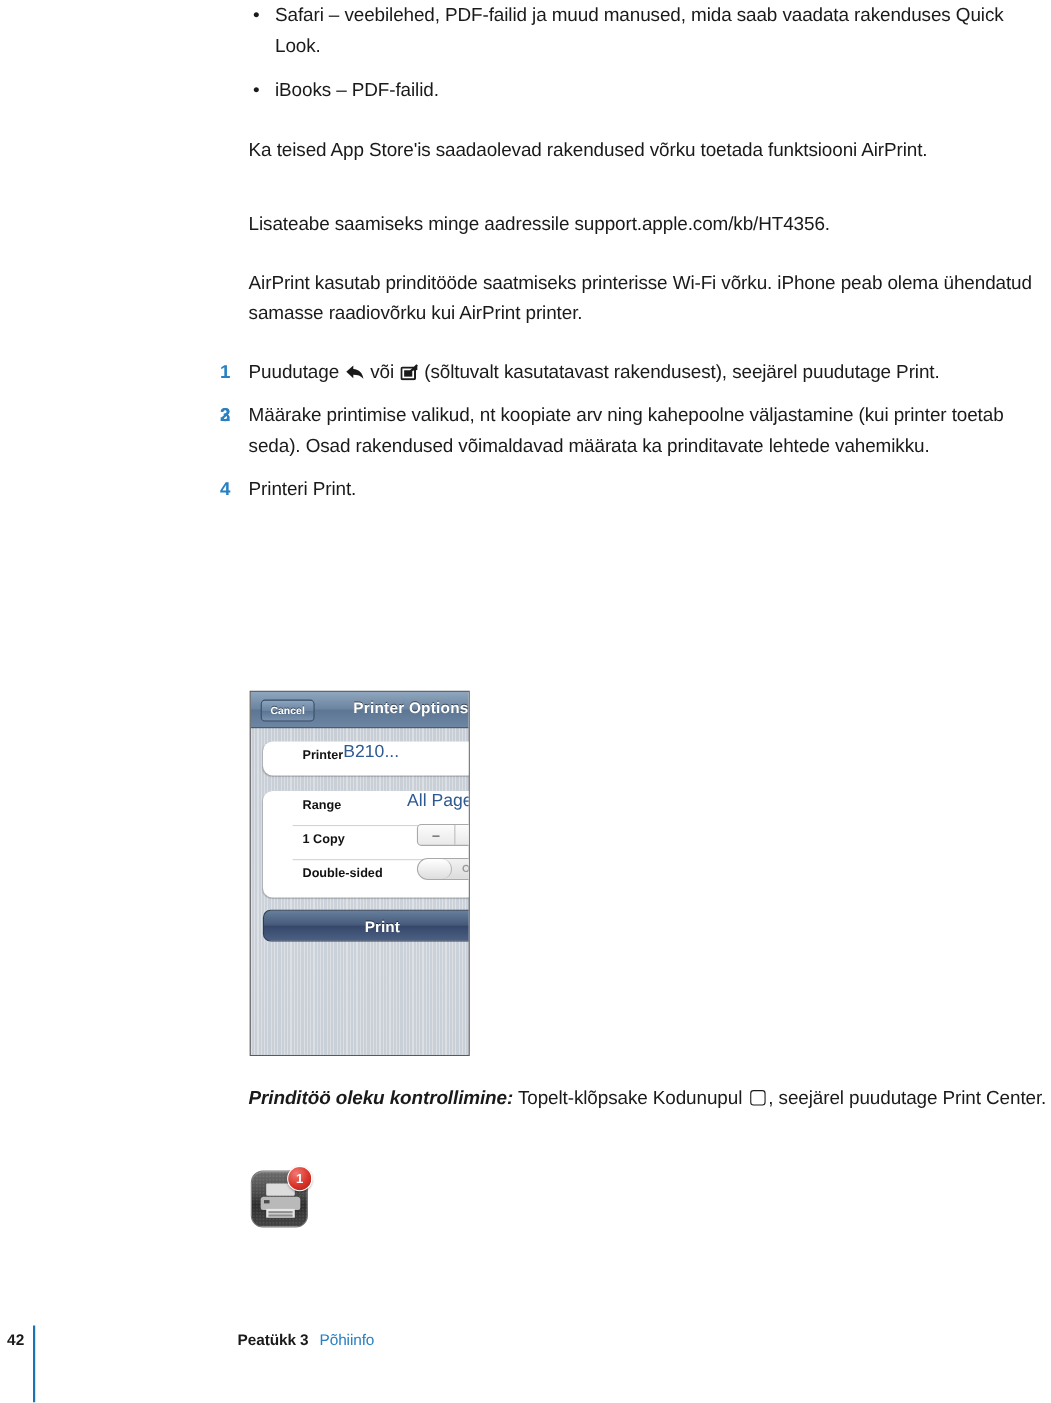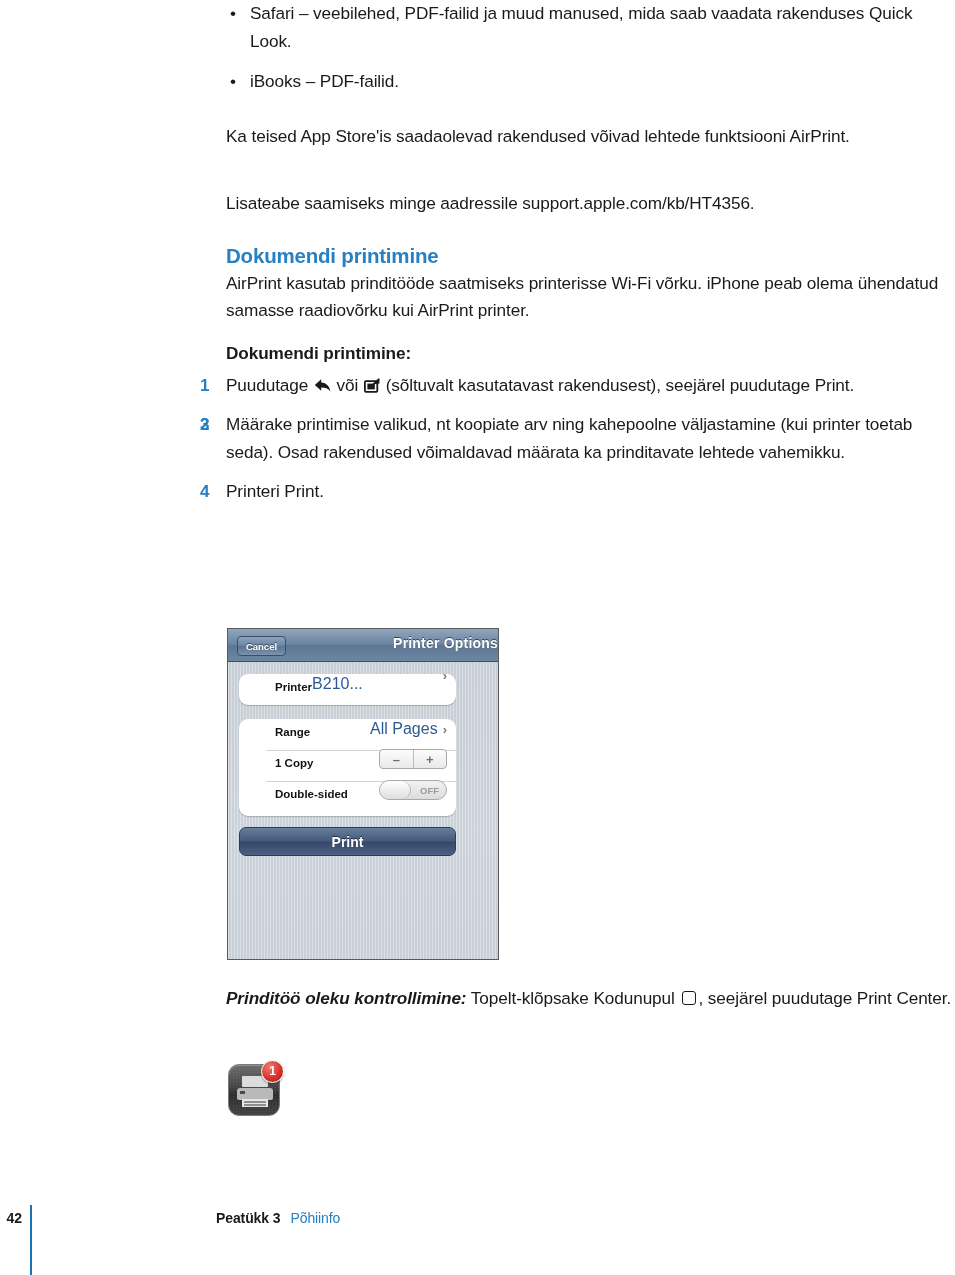--- a/index.html
+++ b/index.html
@@ -135,21 +135,21 @@
   .italic-bold {
     font-style: italic;
     font-weight: bold;
   }
 
   
   .shot {
     position: absolute;
     left: 227px;
     top: 628px;
-    width: 272px;
+    width: 200px;
     height: 332px;
     border: 1px solid #5a5a5a;
     background: #c6ccd4;
     box-sizing: border-box;
     overflow: hidden;
     font-family: "Liberation Sans", sans-serif;
   }
   .shot-bg {
     position: absolute;
     inset: 0;
@@ -428,33 +428,31 @@
         <span class="bullet-dot">•</span>
         <span>Safari – veebilehed, PDF-failid ja muud manused, mida saab vaadata rakenduses Quick Look.</span>
       </li>
       <li>
         <span class="bullet-dot">•</span>
         <span>iBooks – PDF-failid.</span>
       </li>
     </ul>
 
     <div class="spacer-14"></div>
-    <p class="body-text">Ka teised App Store'is saadaolevad rakendused võivad lehtede funktsiooni AirPrint.</p>
+    <p class="body-text">Ka teised App Store'is saadaolevad rakendused võrku toetada funktsiooni AirPrint.</p>
 
     <div class="spacer-20"></div>
 
     <div class="spacer-20"></div>
     <p class="body-text">Lisateabe saamiseks minge aadressile support.apple.com/kb/HT4356.</p>
 
     <div class="spacer-26"></div>
-    <h2 class="section-head">Dokumendi printimine</h2>
     <p class="body-text">AirPrint kasutab prinditööde saatmiseks printerisse Wi-Fi võrku. iPhone peab olema ühendatud samasse raadiovõrku kui AirPrint printer.</p>
 
     <div class="spacer-18"></div>
-    <h3 class="sub-head">Dokumendi printimine:</h3>
 
     <div style="height:8px"></div>
     <ol class="steps">
 
       <li>
         <span class="step-num">1</span>
         <span>Puudutage </span><span class="glyph-reply">
           <svg viewBox="0 0 17 15" width="17" height="15" aria-hidden="true">
             <path d="M7.2 1.2 L0.8 7.0 L7.2 12.8 L7.2 9.6 C11.0 9.6 14.2 10.4 16.4 13.4 C15.6 8.2 12.6 4.8 7.2 4.4 Z" fill="#1a1a1a"></path>
           </svg>

